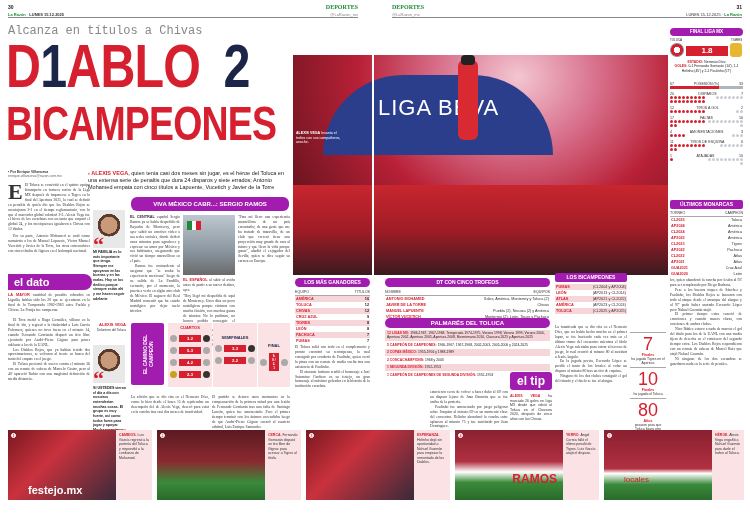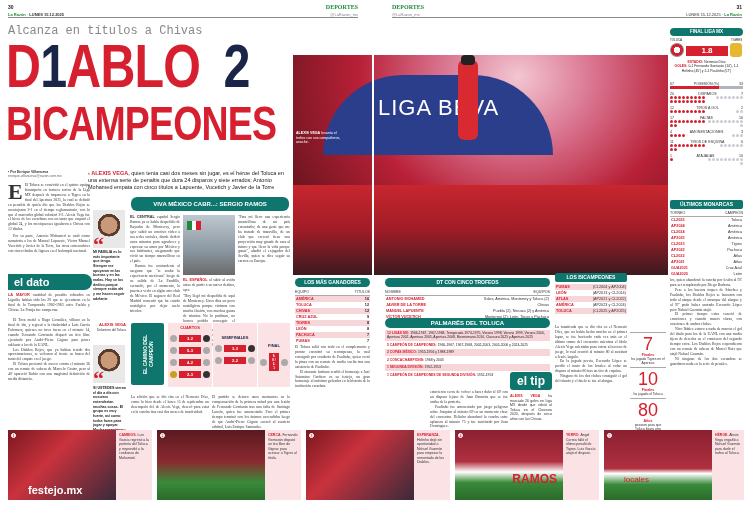--- a/index.html
+++ b/index.html
@@ -16,21 +16,21 @@
 .kicker{left:8px;top:24px;font-family:Liberation Mono, monospace;font-size:12px;color:#888}
 .big{font-family:"Liberation Sans",sans-serif;font-weight:bold;letter-spacing:-1px;line-height:1}
 .t1{left:6px;top:35px;font-size:62px;color:#d6202f;transform:scaleX(.78);transform-origin:left}
 .t1 .n{color:#1b2547}
 .t2{left:6px;top:100px;font-size:48px;color:#d6202f;transform:scaleX(.78);transform-origin:left}
 .byline{left:8px;top:170px;font-size:3.5px;font-family:"Liberation Sans",sans-serif;color:#333;width:80px}
 .deck{left:88px;top:170px;width:200px;font-family:"Liberation Sans",sans-serif;font-size:5.5px;line-height:1.25;color:#222}
 .deck b{color:#d6202f}
 .body-txt{font-size:3.8px;line-height:1.3;color:#333;text-align:justify}
 .dropcap{float:left;font-size:22px;line-height:.8;margin-right:2px;font-weight:bold}
-.pill{background:#0f766e;color:#fff;font-family:"Liberation Sans",sans-serif;font-weight:bold;border-radius:6px;text-align:center}
+.pill{background:#a21caf;color:#fff;font-family:"Liberation Sans",sans-serif;font-weight:bold;border-radius:6px;text-align:center}
 .eldato{left:8px;top:274px;width:84px;height:16px;border-radius:0 8px 8px 0;font-size:11px;text-align:left;padding-left:6px;line-height:16px}
 .quote-name{font-family:"Liberation Sans",sans-serif;font-size:4px;font-weight:bold;color:#d6202f;text-align:right}
 .quote-sub{font-family:"Liberation Sans",sans-serif;font-size:3.2px;text-align:right;color:#333}
 .quote-body{font-family:"Liberation Sans",sans-serif;font-size:3.6px;line-height:1.3;font-weight:bold;color:#222}
 .photo{background:linear-gradient(135deg,#7a1820,#c9323d 40%,#3a2a3a)}
 .face{background:radial-gradient(circle at 50% 40%,#c99a7a 0 30%,#5a3a2a 31% 40%,#e8e8e8 41%)}
 .tbl-h{font-family:"Liberation Sans",sans-serif;font-size:3.6px;color:#333;display:flex;justify-content:space-between;border-bottom:1px solid #aaa;padding:1px 0}
 .tbl-r{font-family:"Liberation Sans",sans-serif;font-size:3.8px;display:flex;justify-content:space-between;padding:1px 1px;font-weight:bold;color:#d6202f}
 .tbl-r:nth-child(odd){background:#f7d6da}
 .bracket{background:#fbe2e5}

